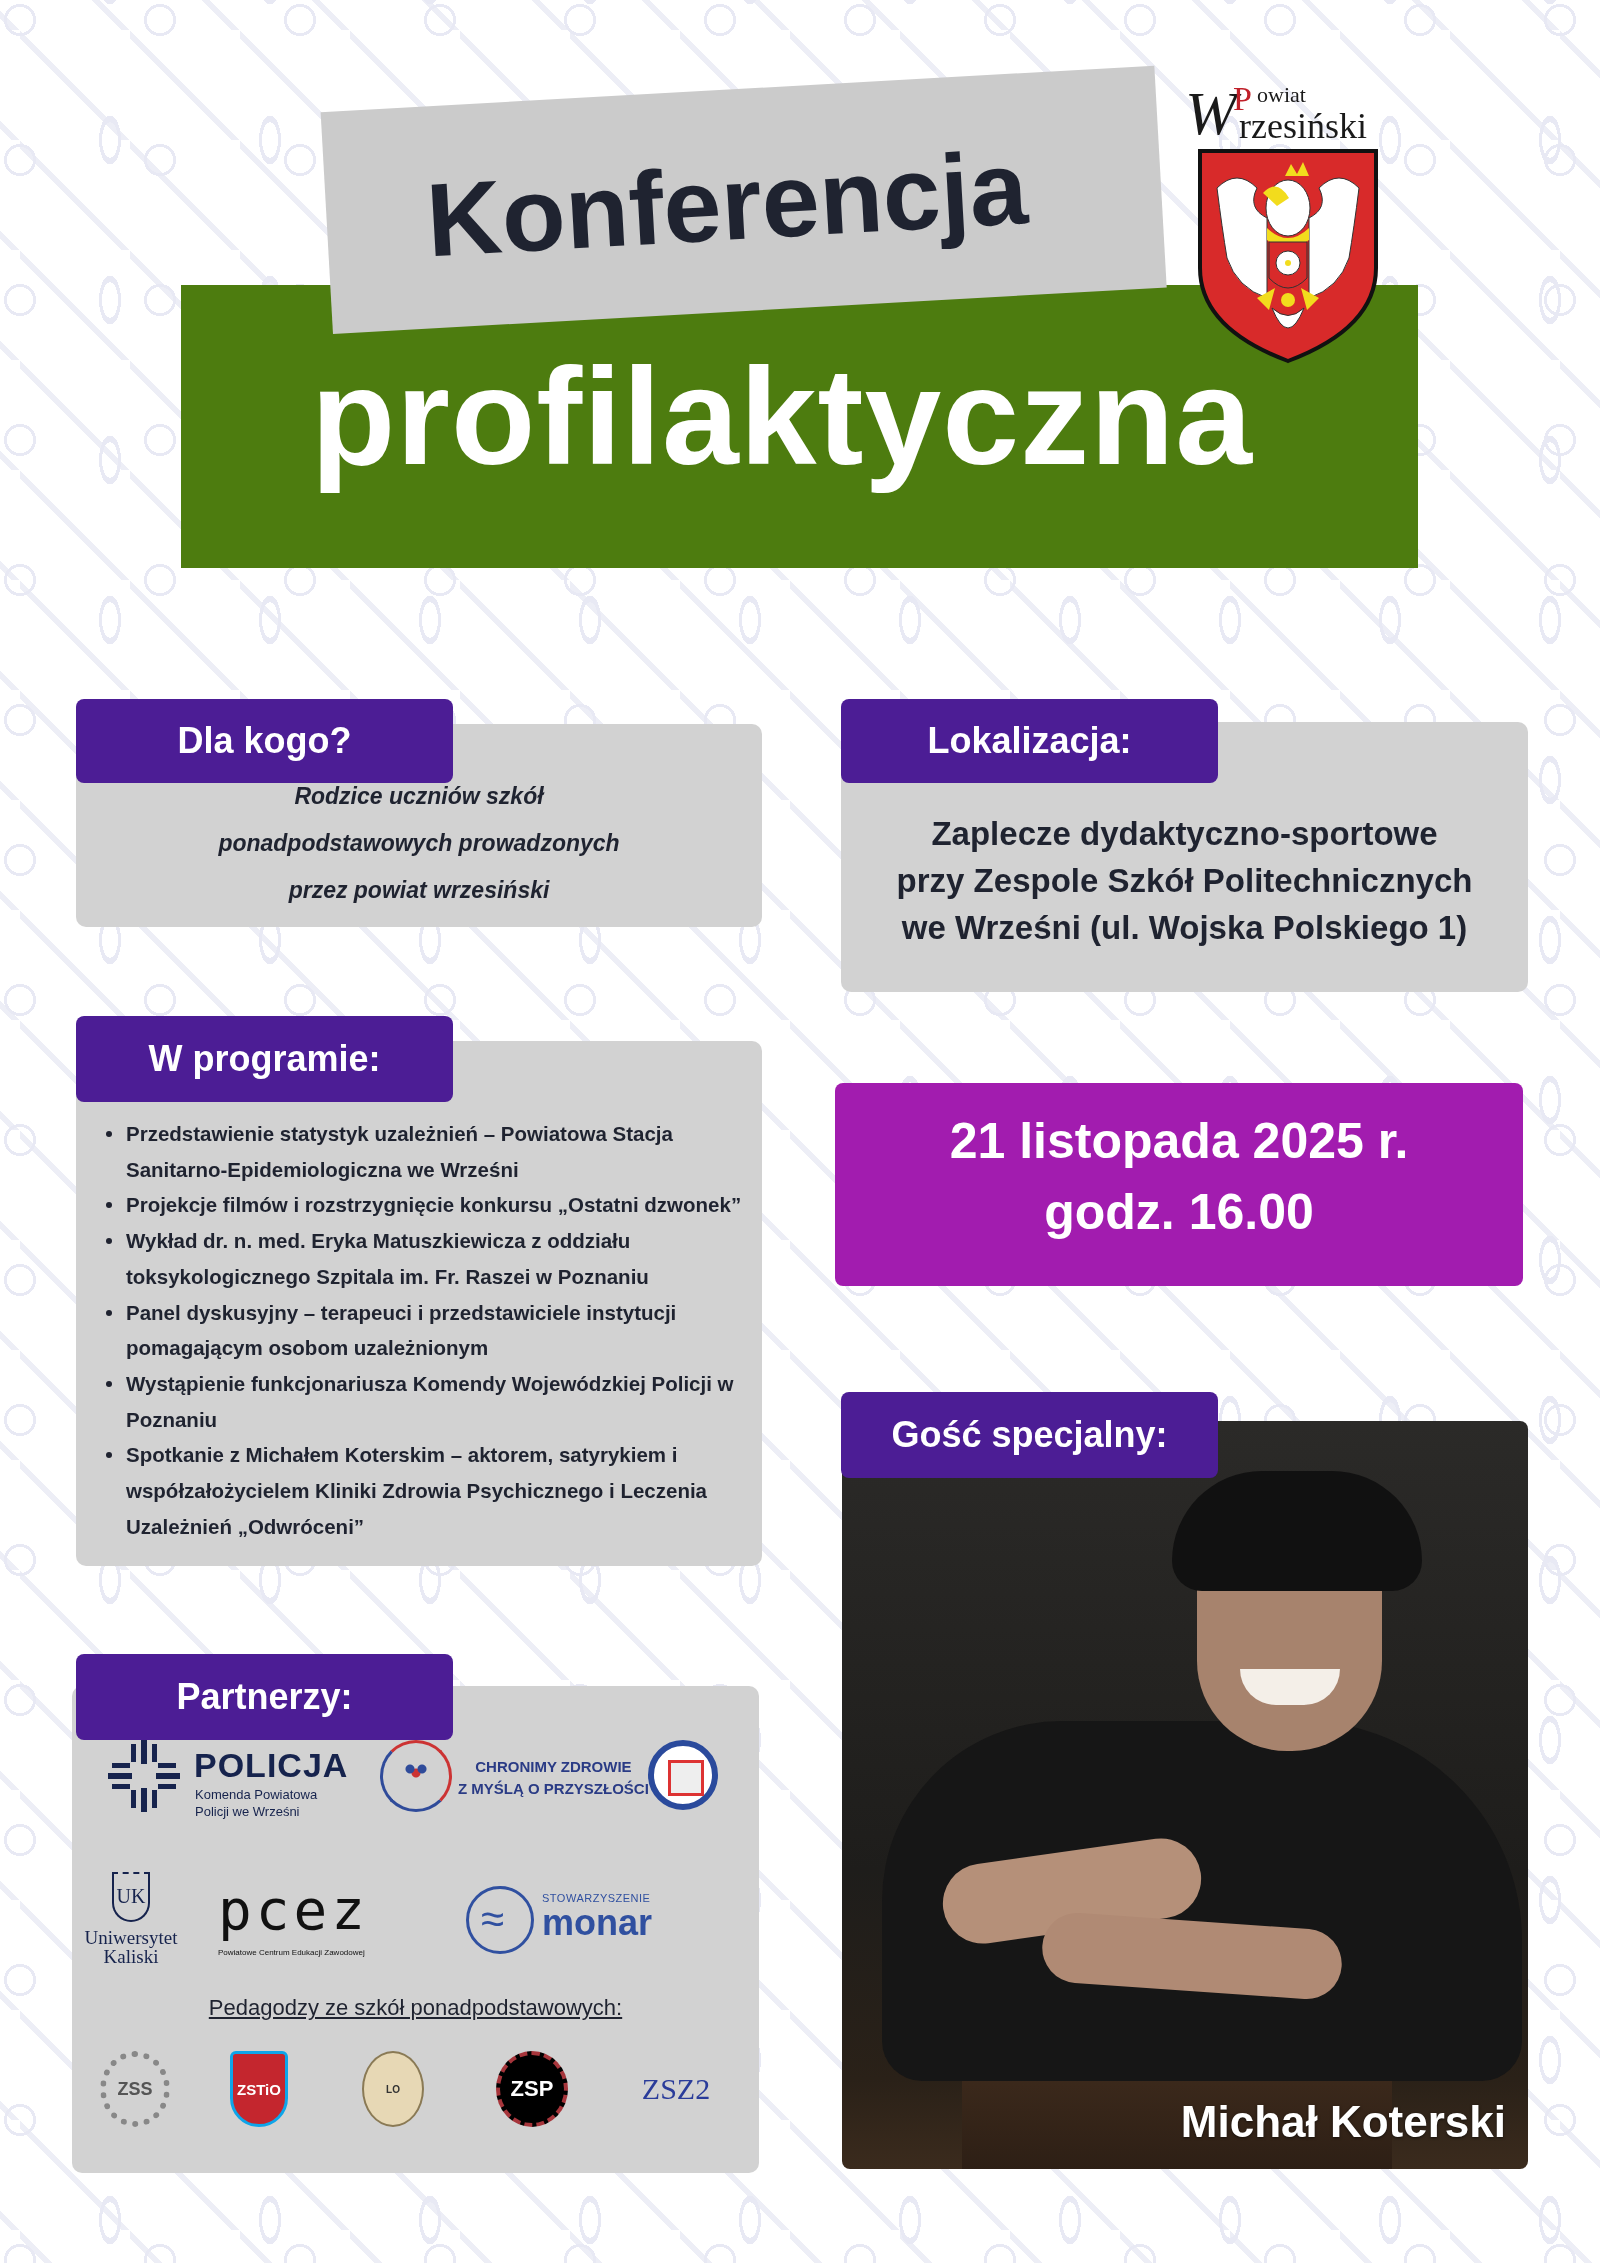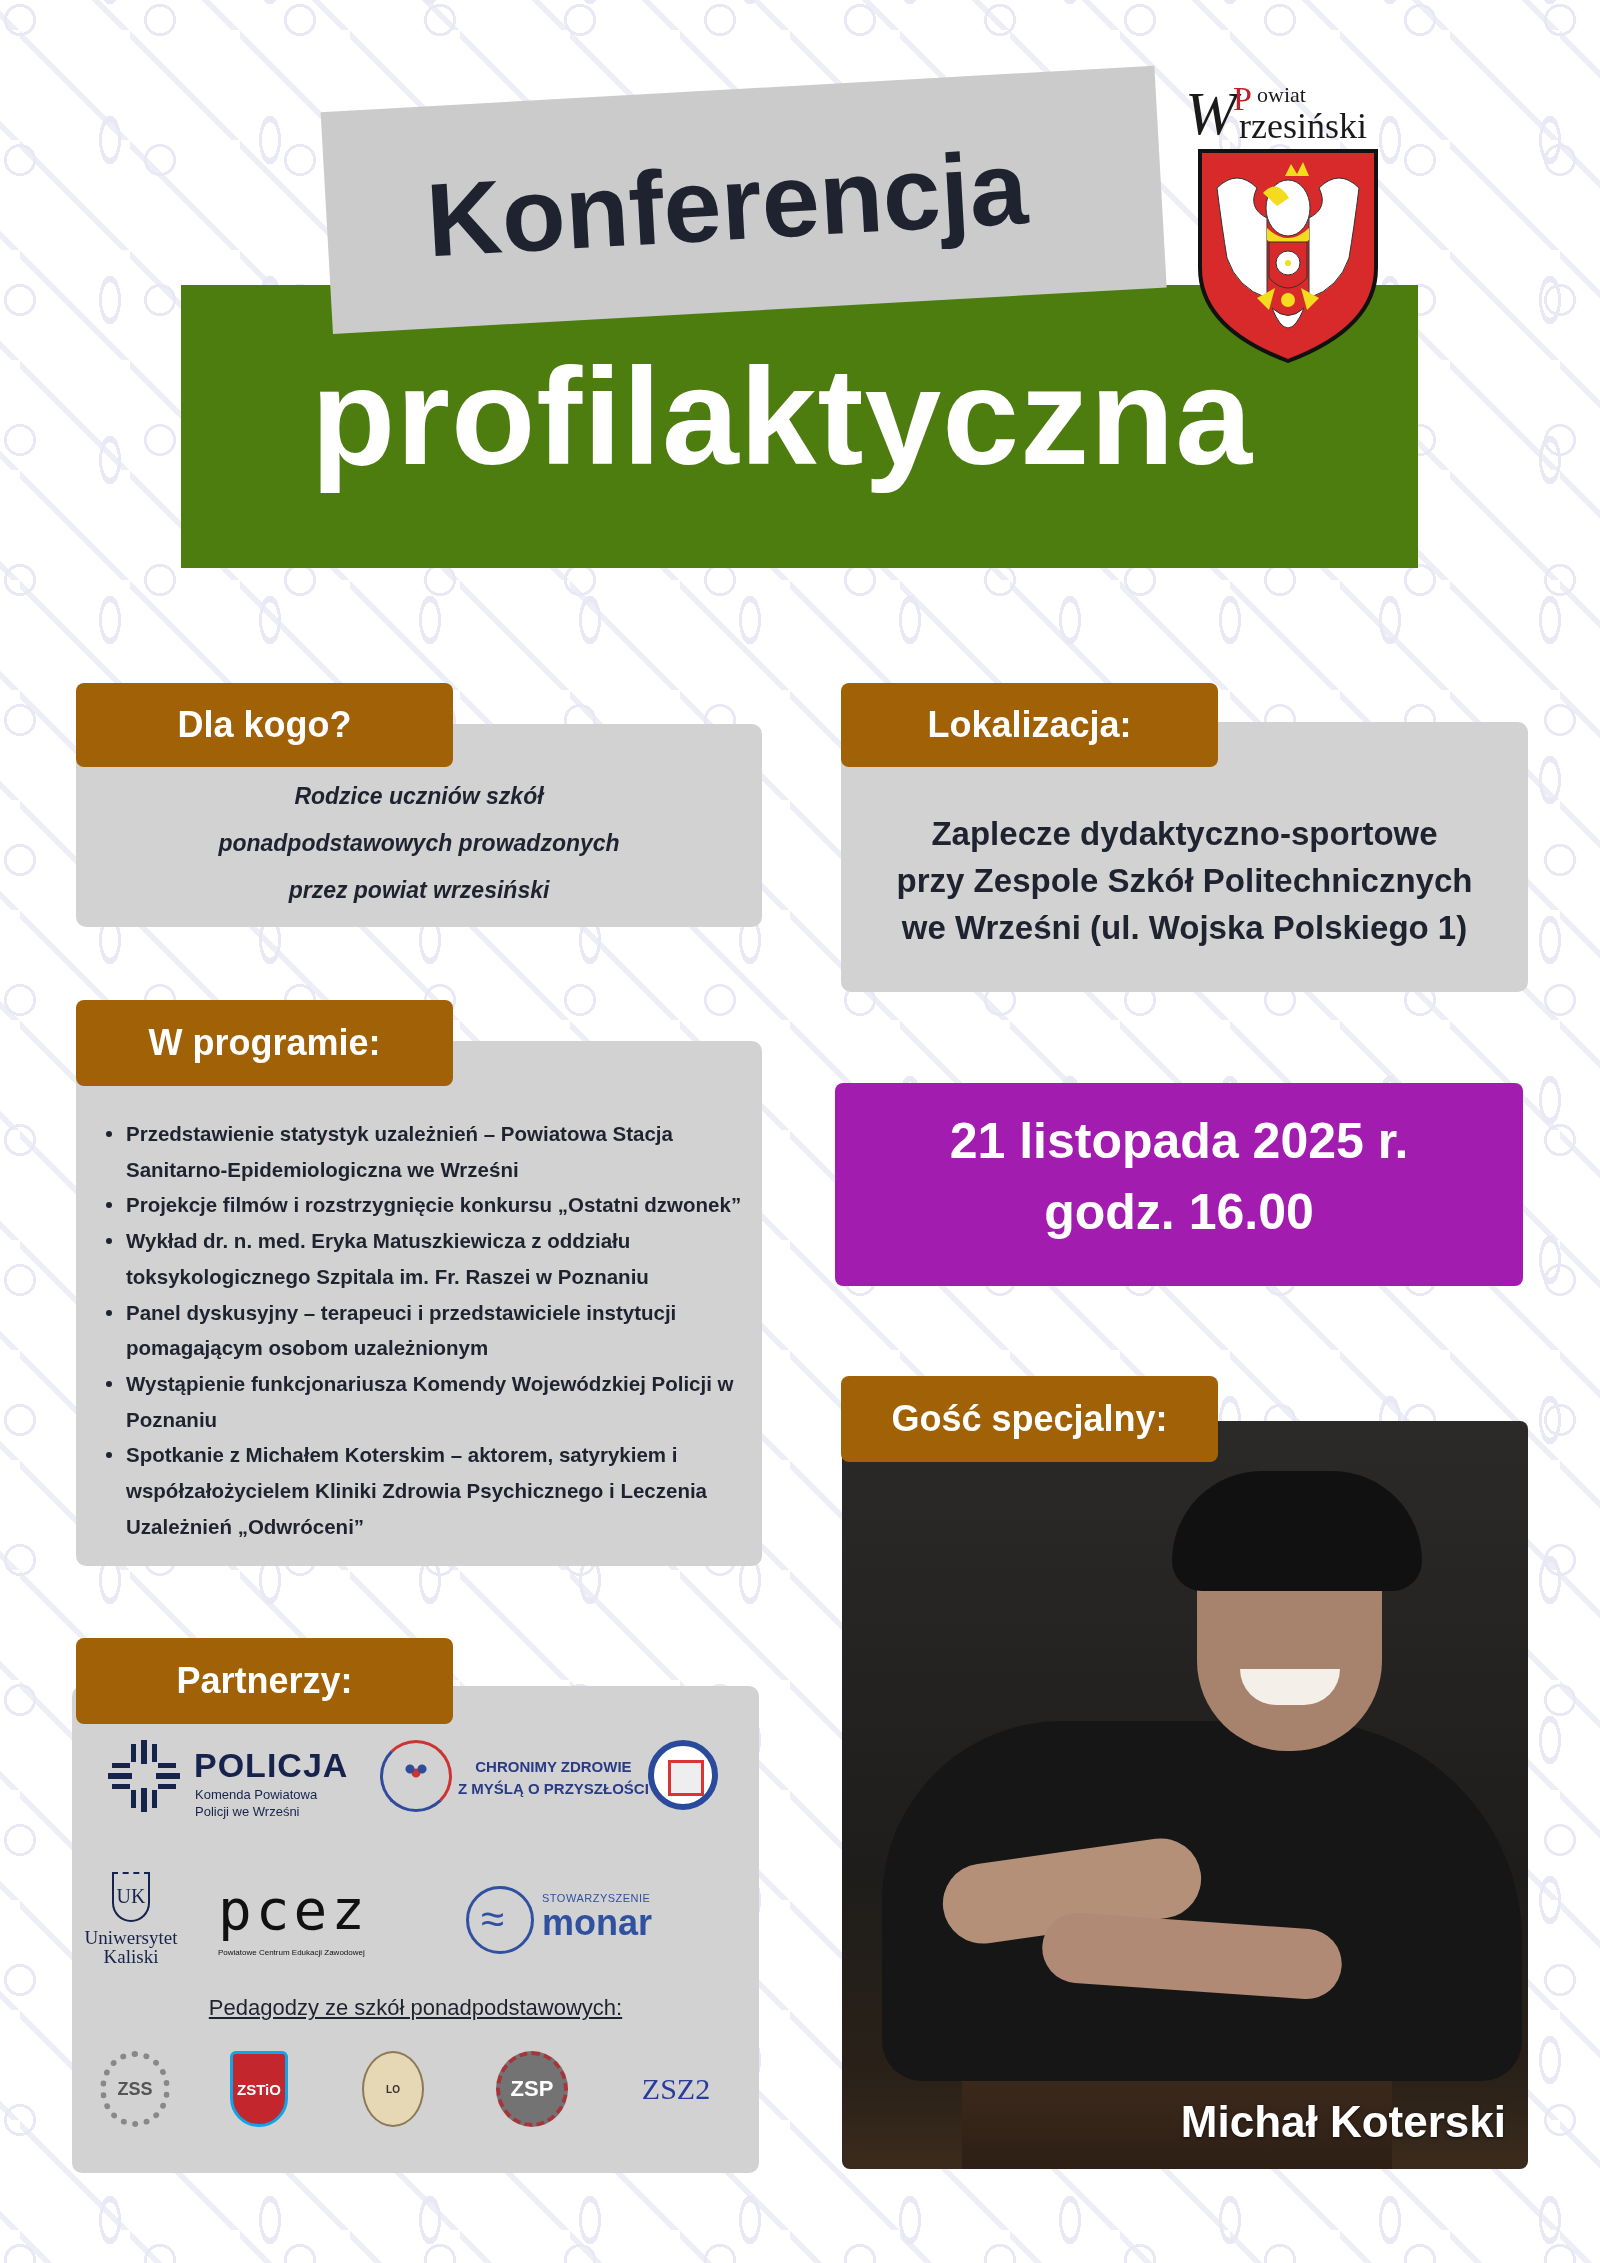--- a/index.html
+++ b/index.html
@@ -53,24 +53,24 @@
   }
   .county-name .big-w { position: absolute; left: 0; top: 4px; font-size: 62px; font-style: italic; line-height: 1; }
   .county-name .p-red { position: absolute; left: 48px; top: 4px; font-size: 34px; color: #c0202a; line-height: 1; }
   .county-name .powiat { position: absolute; left: 72px; top: 6px; font-size: 22px; line-height: 1; }
   .county-name .rzes { position: absolute; left: 54px; top: 30px; font-size: 36px; line-height: 1; letter-spacing: 0px; }
   .shield { position: absolute; left: 22px; top: 70px; width: 182px; height: 216px; }
 
   
   .tag {
     position: absolute;
-    background: #a16207; color: #ffffff; font-weight: bold;
+    background: #4c1d95; color: #ffffff; font-weight: bold;
     border-radius: 8px;
     display: flex; align-items: center; justify-content: center;
-    font-size: 36px; z-index: 3;
+    font-size: 36px; z-index: 3; margin-top: 16px;
   }
   .panel {
     position: absolute;
     background: #d2d2d2; border-radius: 10px; z-index: 2;
   }
   .panel .center-text {
     position: absolute; left: 0; right: 0;
     text-align: center; font-weight: bold; color: #1f2330;
   }
 
@@ -152,21 +152,21 @@
 
   .ped-title {
     position: absolute; left: 0; right: 0; top: 309px;
     text-align: center; font-size: 22px; color: #1f2330; text-decoration: underline;
   }
   .schools { position: absolute; left: 28px; top: 365px; width: 640px; height: 80px; }
   .school { position: absolute; top: 0; width: 70px; height: 76px; display:flex; align-items:center; justify-content:center; font-weight: bold; }
   .school.zss { left: 0; border-radius: 50%; border: 6px dotted #888; color:#555; font-size: 18px; }
   .school.zstio { left: 130px; width: 58px; background: #c4262e; border-radius: 6px 6px 30px 30px; color:#ffffff; font-size: 15px; border: 3px solid #0ea5e9; }
   .school.lo { left: 262px; width: 62px; border-radius: 50%; background: #e7d8b5; border: 2px solid #8a7a55; color:#333; font-size: 10px; }
-  .school.zsp { left: 396px; width: 72px; border-radius: 50%; background: #737373; color:#ffffff; font-size: 22px; border: 4px dashed #a6353b; }
+  .school.zsp { left: 396px; width: 72px; border-radius: 50%; background: #000000; color:#ffffff; font-size: 22px; border: 4px dashed #a6353b; }
   .school.zsz2 { left: 516px; width: 120px; color:#2a3c9a; font-family:"Liberation Serif", serif; font-size: 30px; font-weight: normal; }
 </style>
 </head>
 <body>
 
 <div class="bg-pattern"></div>
 
 <div class="abs title-purple">
   <div class="txt">profilaktyczna</div>
 </div>

